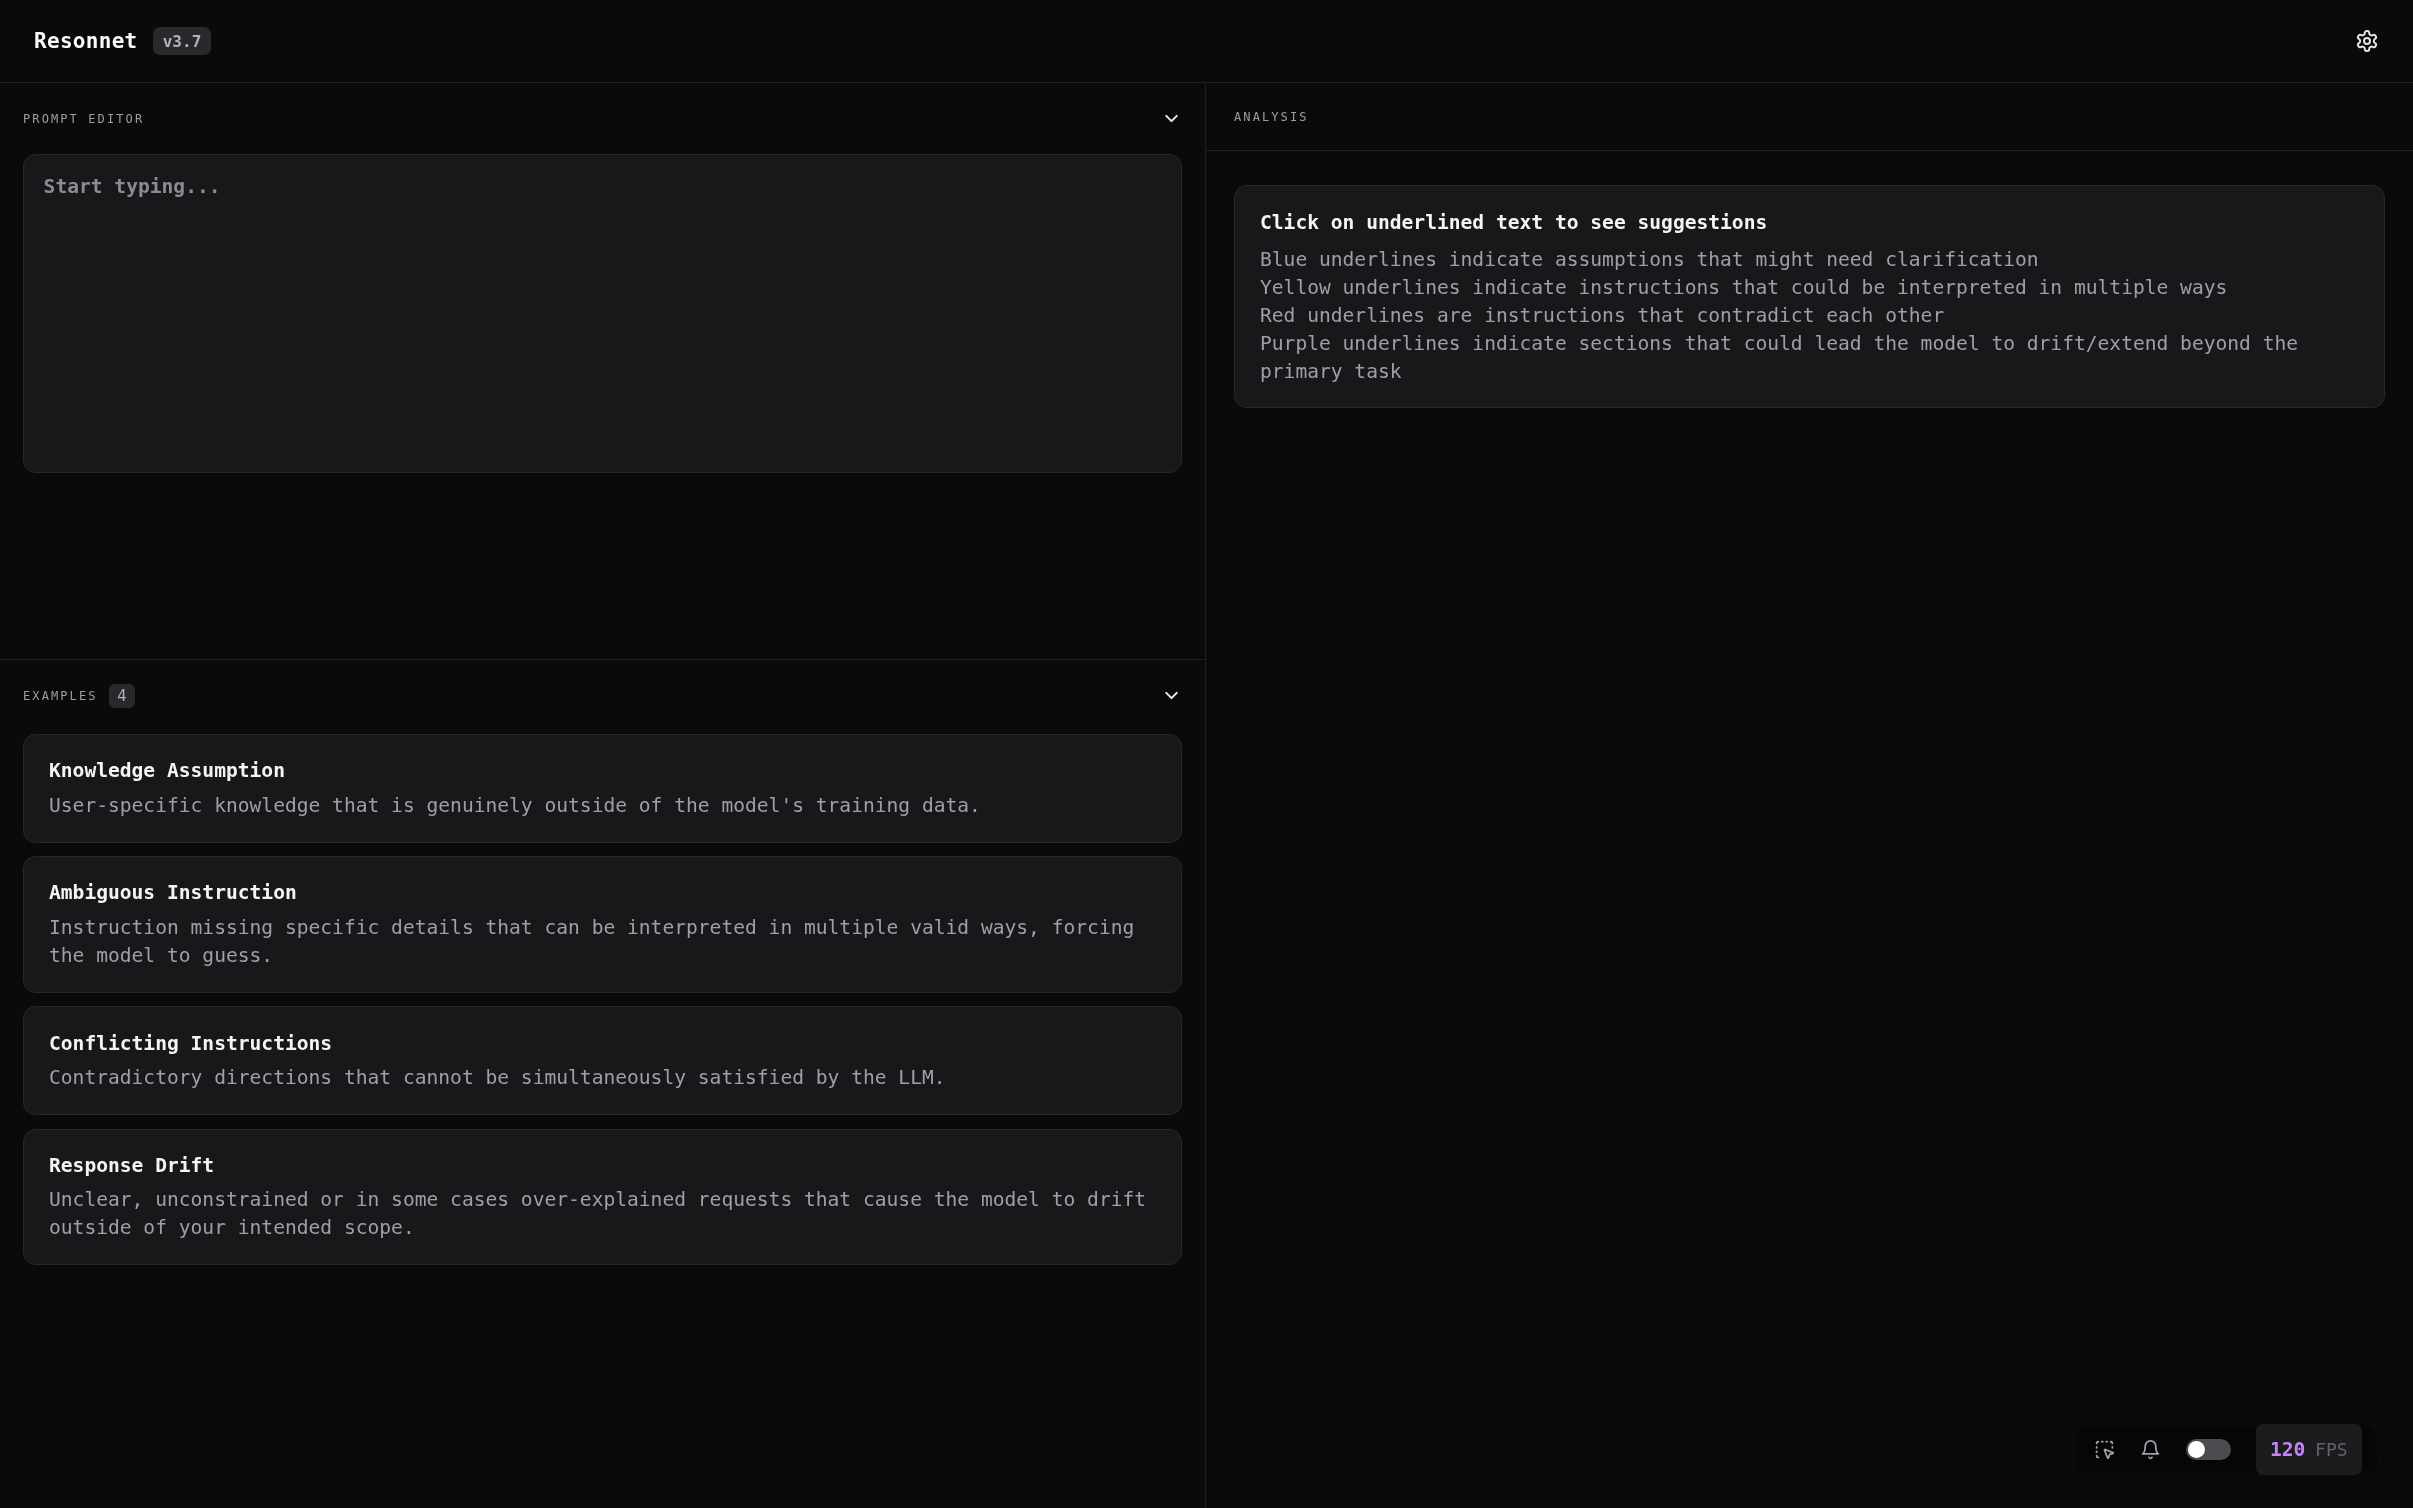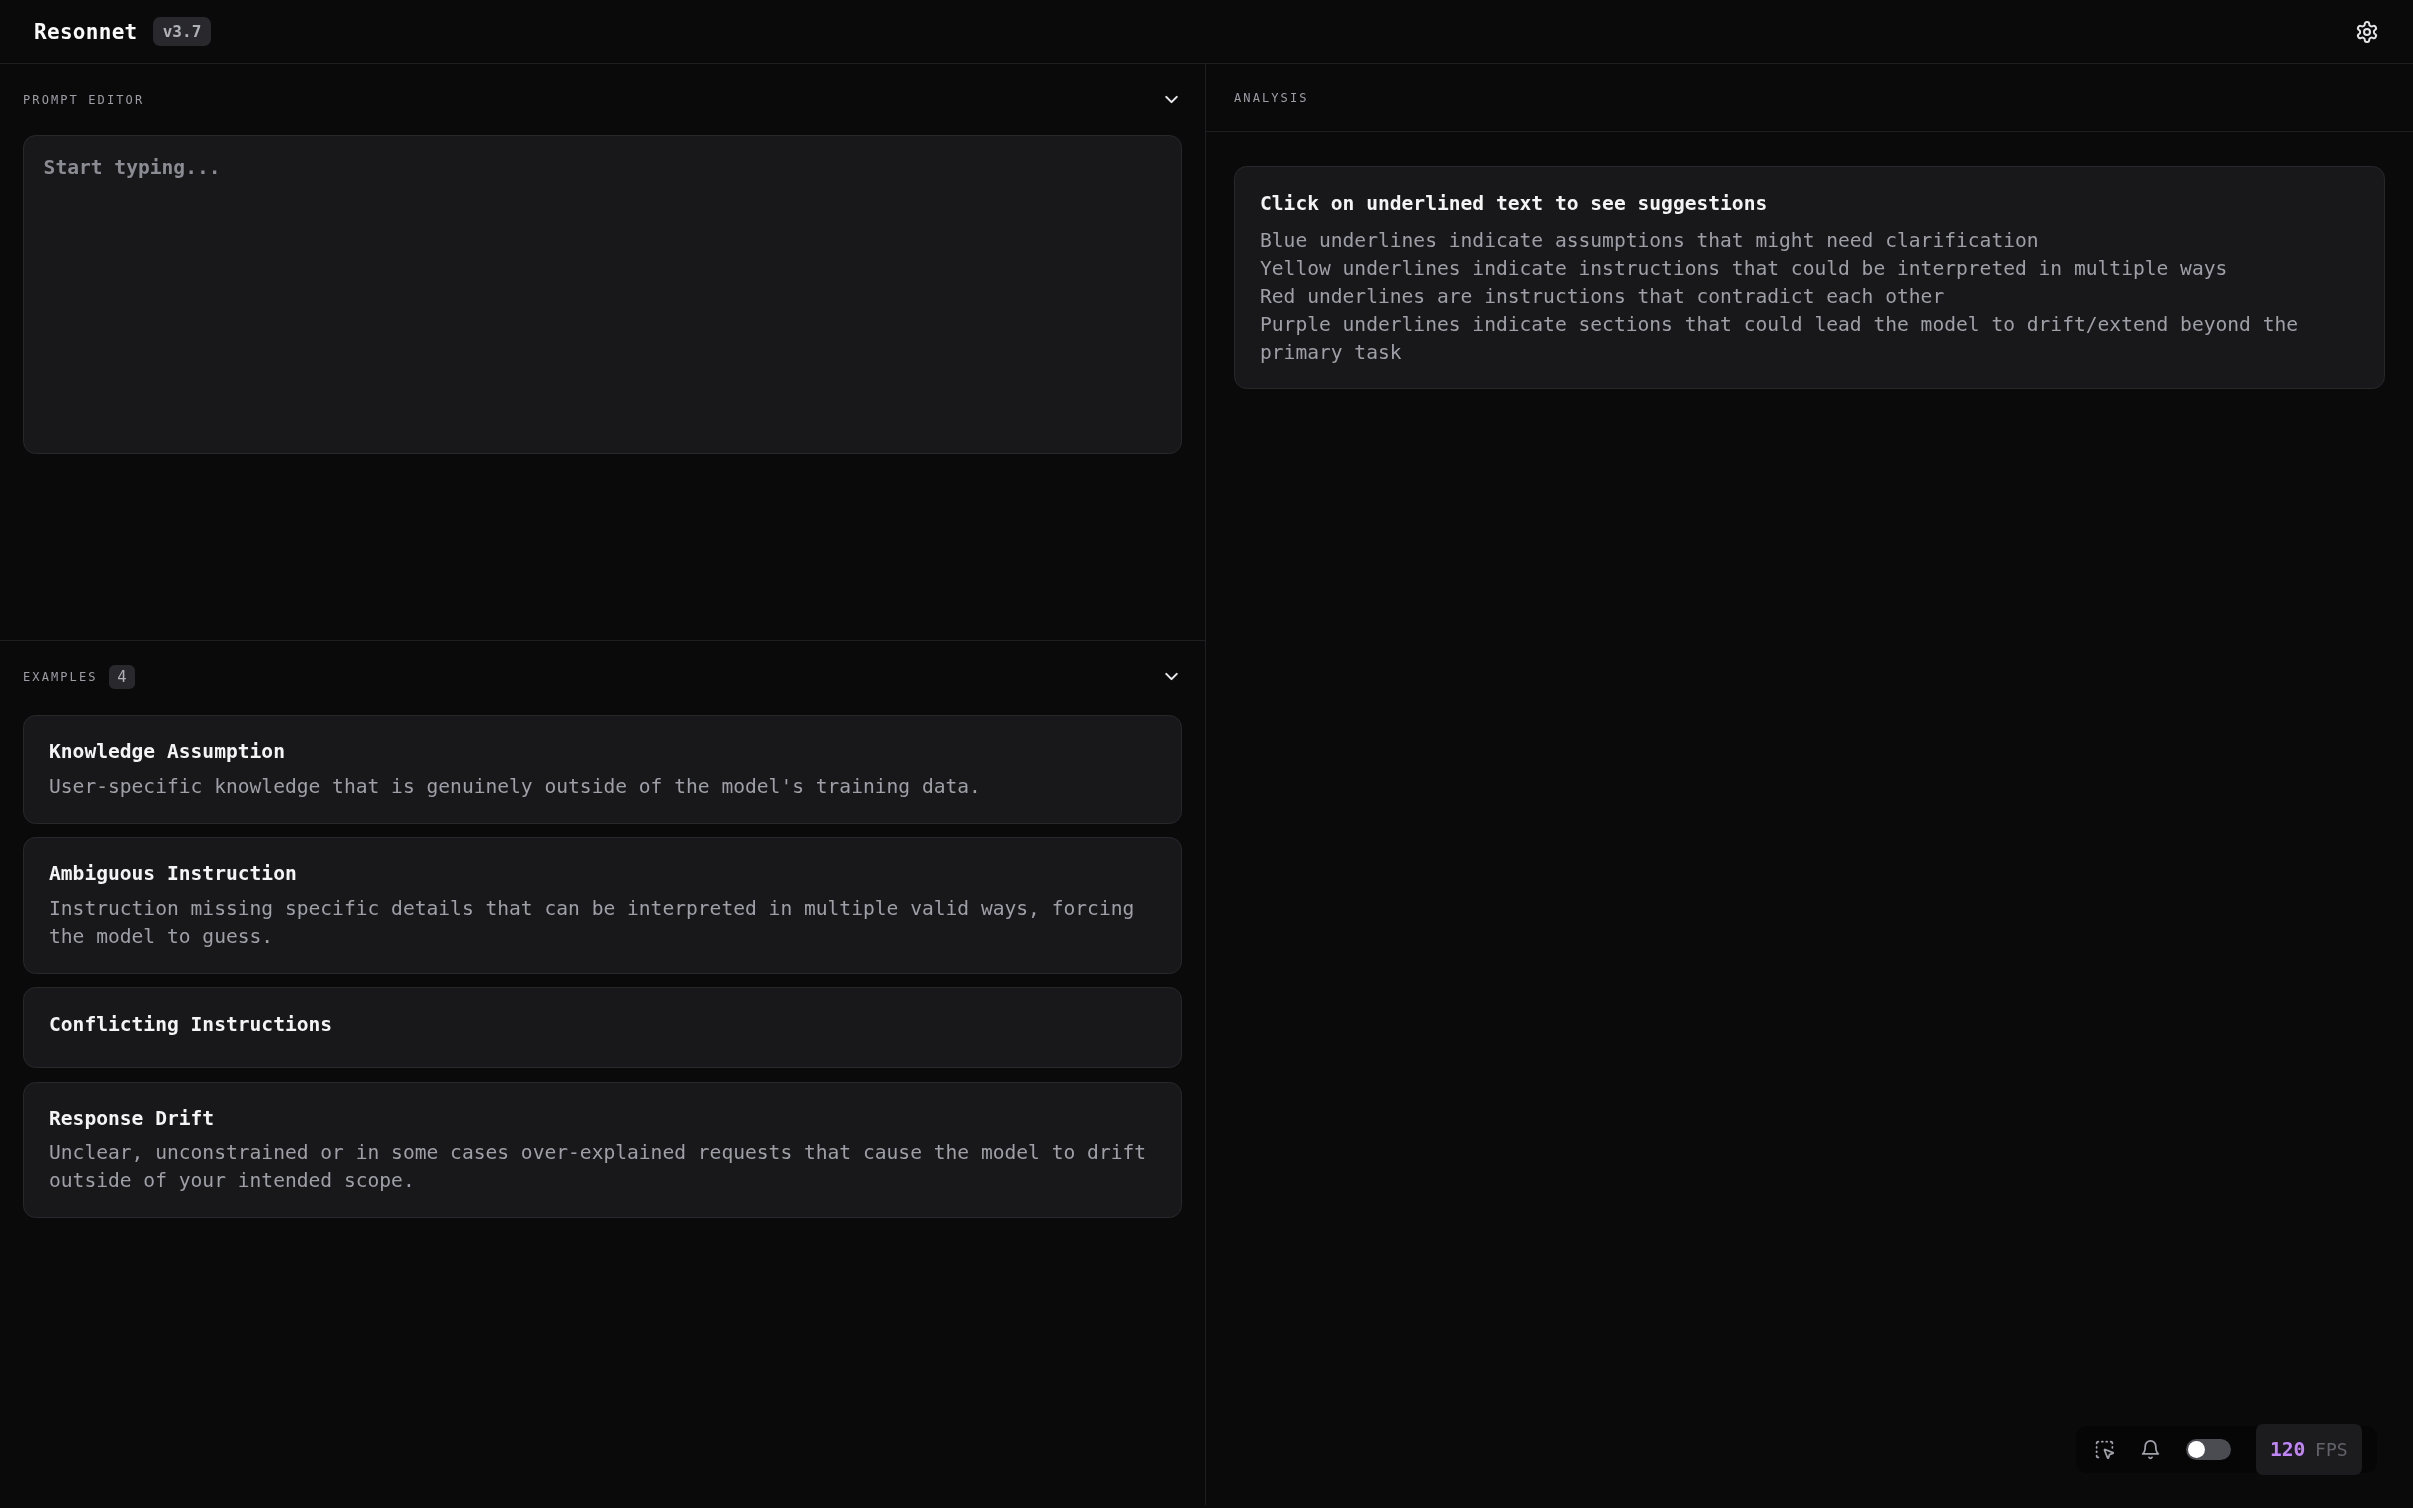--- a/index.html
+++ b/index.html
@@ -4,21 +4,21 @@
 <style>
   * { margin: 0; padding: 0; box-sizing: border-box; }
   html, body { width: 2413px; height: 1508px; overflow: hidden; }
   body {
     background: #0a0a0b;
     color: #e4e4e7;
     font-family: "DejaVu Sans Mono", "Liberation Mono", monospace;
   }
   
   .topbar {
-    height: 64px;
+    height: 83px;
     display: flex; align-items: center;
     padding: 0 34px;
     border-bottom: 0.7px solid #1f1f23;
   }
   .app-title { font-size: 21px; font-weight: 700; color: #fafafa; letter-spacing: 0.3px; }
   .version-badge {
     margin-left: 15.4px;
     background: #29292d;
     color: #b0b0b8;
     font-size: 16px;
@@ -191,20 +191,21 @@
         <div class="card">
           <div class="card-title">Knowledge Assumption</div>
           <div class="card-desc">User-specific knowledge that is genuinely outside of the model's training data.</div>
         </div>
         <div class="card">
           <div class="card-title">Ambiguous Instruction</div>
           <div class="card-desc">Instruction missing specific details that can be interpreted in multiple valid ways, forcing the model to guess.</div>
         </div>
         <div class="card">
           <div class="card-title">Conflicting Instructions</div>
+          <div class="card-desc">Contradictory directions that cannot be simultaneously satisfied by the LLM.</div>
         </div>
         <div class="card">
           <div class="card-title">Response Drift</div>
           <div class="card-desc">Unclear, unconstrained or in some cases over-explained requests that cause the model to drift outside of your intended scope.</div>
         </div>
       </div>
     </section>
   </div>
 
   <div class="right-panel">

